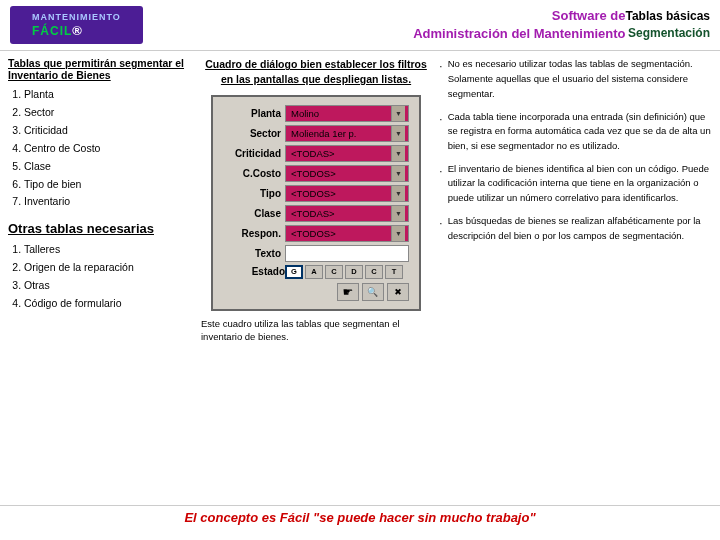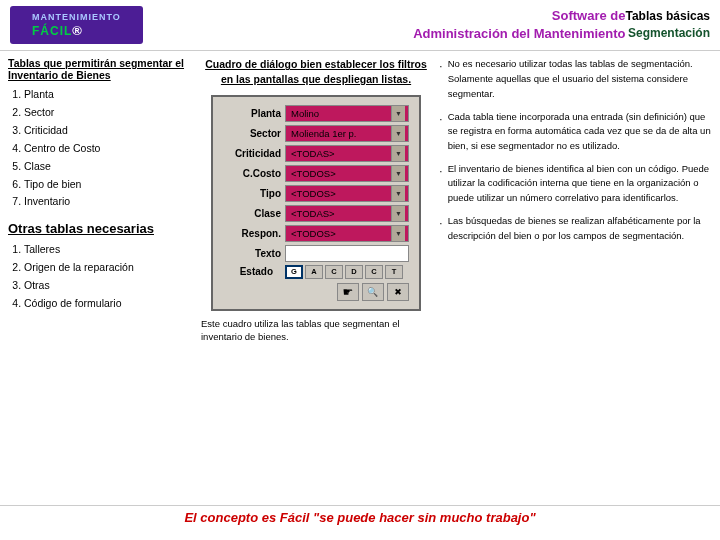--- a/index.html
+++ b/index.html
@@ -183,21 +183,21 @@
       align-items: center;
       margin-top: 3px;
       margin-bottom: 3px;
     }
     .state-label {
       font-size: 10px;
       font-weight: bold;
       color: #000;
       width: 62px;
       text-align: right;
-      padding-right: 12px;
+      padding-right: 0;
       flex-shrink: 0;
     }
     .state-options {
       display: flex;
       align-items: center;
       gap: 2px;
     }
     .state-btn {
       width: 18px;
       height: 14px;

